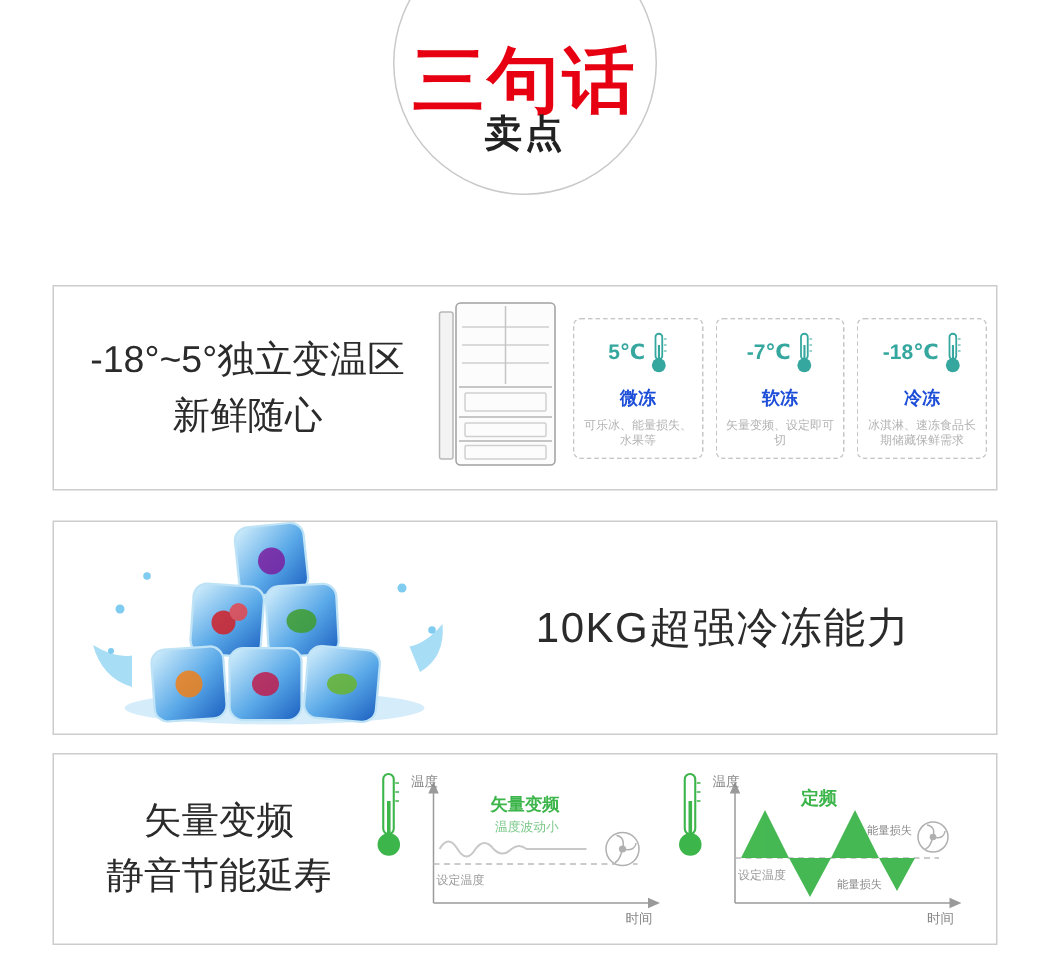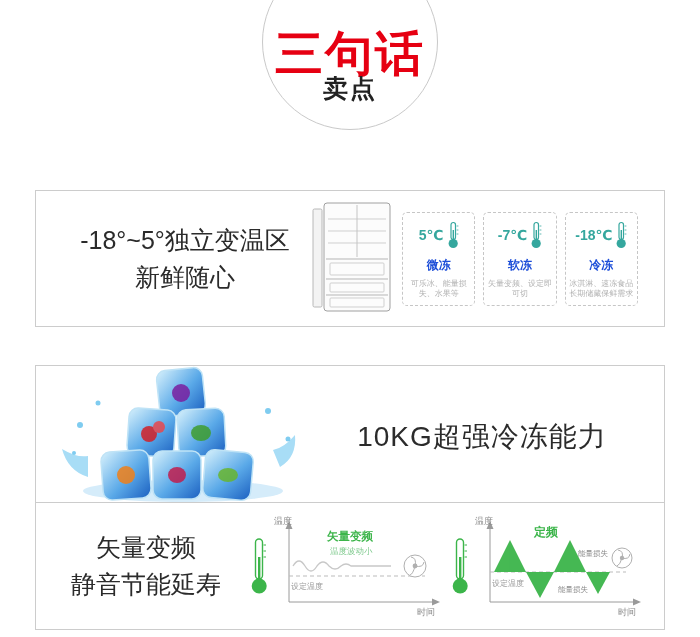--- a/index.html
+++ b/index.html
@@ -21,22 +21,22 @@
   .badge-line2{
     position:absolute;left:0;right:0;top:72px;text-align:center;
     font-size:25px;font-weight:bold;color:#222;letter-spacing:2px;
   }
   
   .sec{
     position:absolute;left:35px;width:630px;background:#fff;
     border:1px solid #cccccc;box-sizing:border-box;
     display:flex;align-items:center;
   }
-  #sec1{top:190px;height:137px;padding:0 24px;}
-  #sec2{top:347px;height:143px;padding:0 8px;margin-top:18px;}
+  #sec1{top:190px;height:137px;padding:0 4px;}
+  #sec2{top:347px;height:143px;padding:0 8px;}
   #sec3{top:502px;height:128px;padding:0 6px;}
   .sec-title{
     text-align:center;font-weight:500;color:#2b2b2b;
   }
   
   .s1-title{width:250px;font-size:25px;line-height:37px;}
   .fridge-wrap{margin:0 8px 0 2px;flex:0 0 auto;}
   .zones{flex:1;display:flex;gap:8px;padding-right:2px;}
   .zone{
     flex:1;border:1px dashed #c6c6c6;border-radius:5px;
@@ -45,21 +45,21 @@
   }
   .zone-top{display:flex;align-items:center;justify-content:center;gap:3px;}
   .zone-temp{font-size:14px;font-weight:bold;color:#35a79e;}
   .zone-name{font-size:12px;color:#1d4ed8;margin-top:8px;font-weight:bold;}
   .zone-desc{font-size:8px;line-height:10px;color:#b3b3b3;margin-top:5px;}
   
   .s2-title{flex:1;font-size:28px;line-height:42px;letter-spacing:1px;}
   .icecubes-wrap{flex:0 0 auto;margin-left:14px;}
   
   .s3-title{width:208px;font-size:25px;line-height:37px;flex:0 0 auto;}
-  .chart-group{display:flex;align-items:center;gap:5px;flex:0 0 auto;}
+  .chart-group{display:flex;align-items:flex-start;gap:5px;flex:0 0 auto;}
   .chart-group + .chart-group{margin-left:6px;}
 </style>
 </head>
 <body>
 
 <div class="badge-circle"></div>
 <div class="badge-line1">三句话</div>
 <div class="badge-line2">卖点</div>
 
 <section class="sec" id="sec1">

